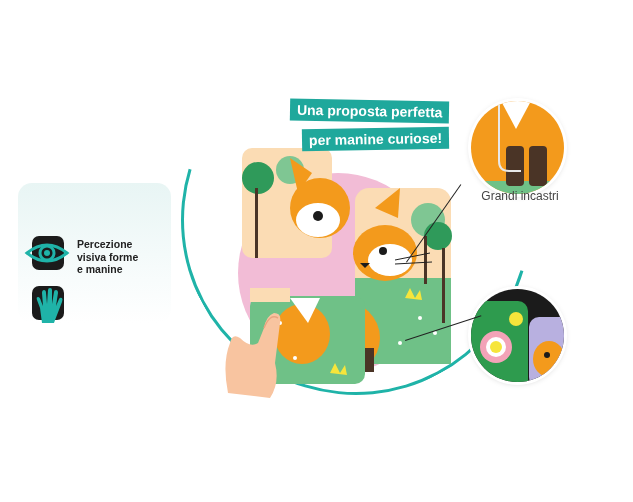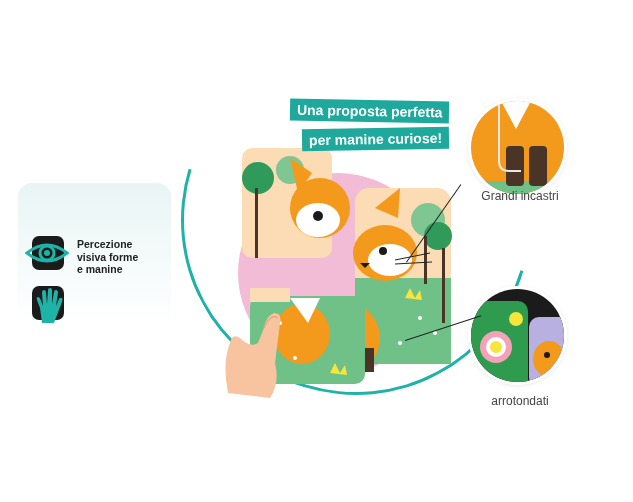--- a/index.html
+++ b/index.html
@@ -164,14 +164,13 @@
     <circle cx="25" cy="58" r="10" fill="#ffffff"></circle>
     <circle cx="25" cy="58" r="6" fill="#f6e53b"></circle>
     <circle cx="45" cy="30" r="7" fill="#f6e53b"></circle>
     <rect x="58" y="28" width="45" height="70" rx="10" fill="#b8b0e0"></rect>
     <ellipse cx="78" cy="70" rx="16" ry="18" fill="#f39a1c"></ellipse>
     <circle cx="76" cy="66" r="3" fill="#1b1b1b"></circle>
   </svg>
 </div>
 <div class="leader" style="left:405px;top:340px;width:80px;transform:rotate(-18deg);"></div>
 <div class="callout-text" style="left:455px;top:393px;width:130px;">
-  <div>arrotondati</div>
 </div>
 
 </body></html>

